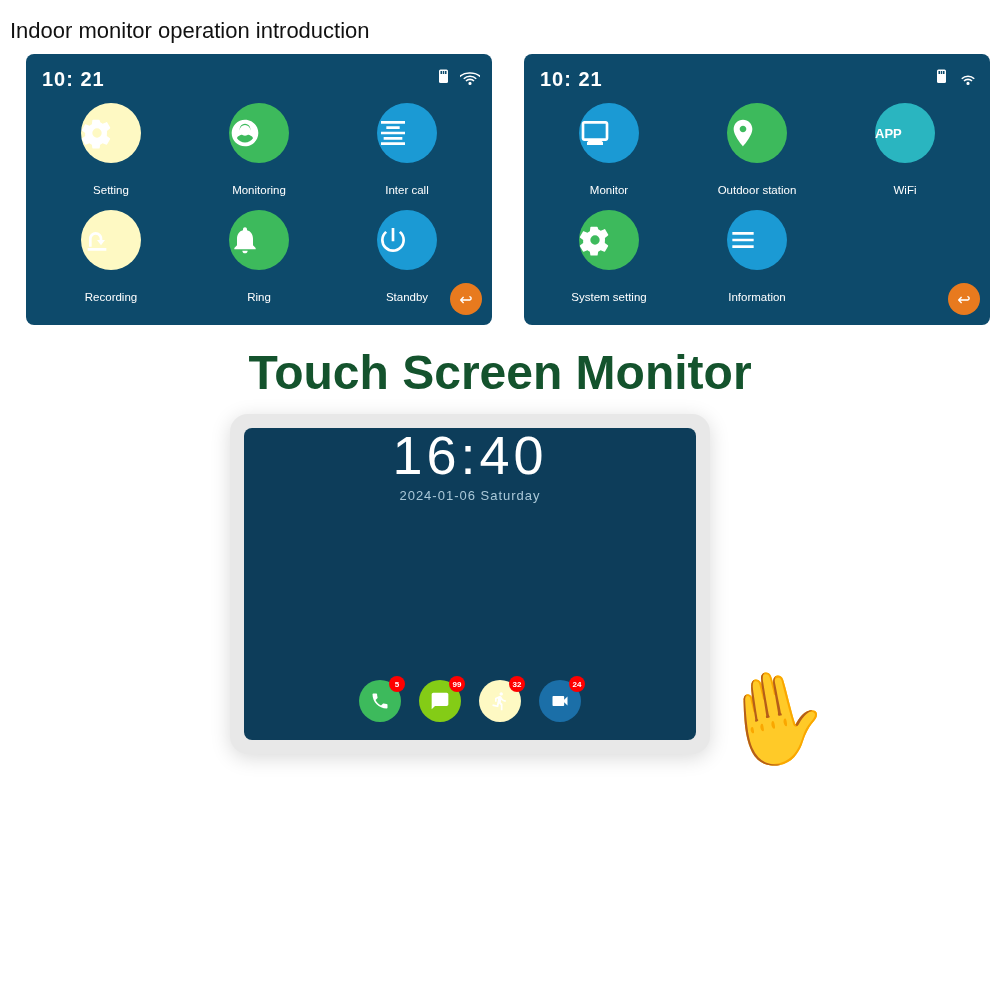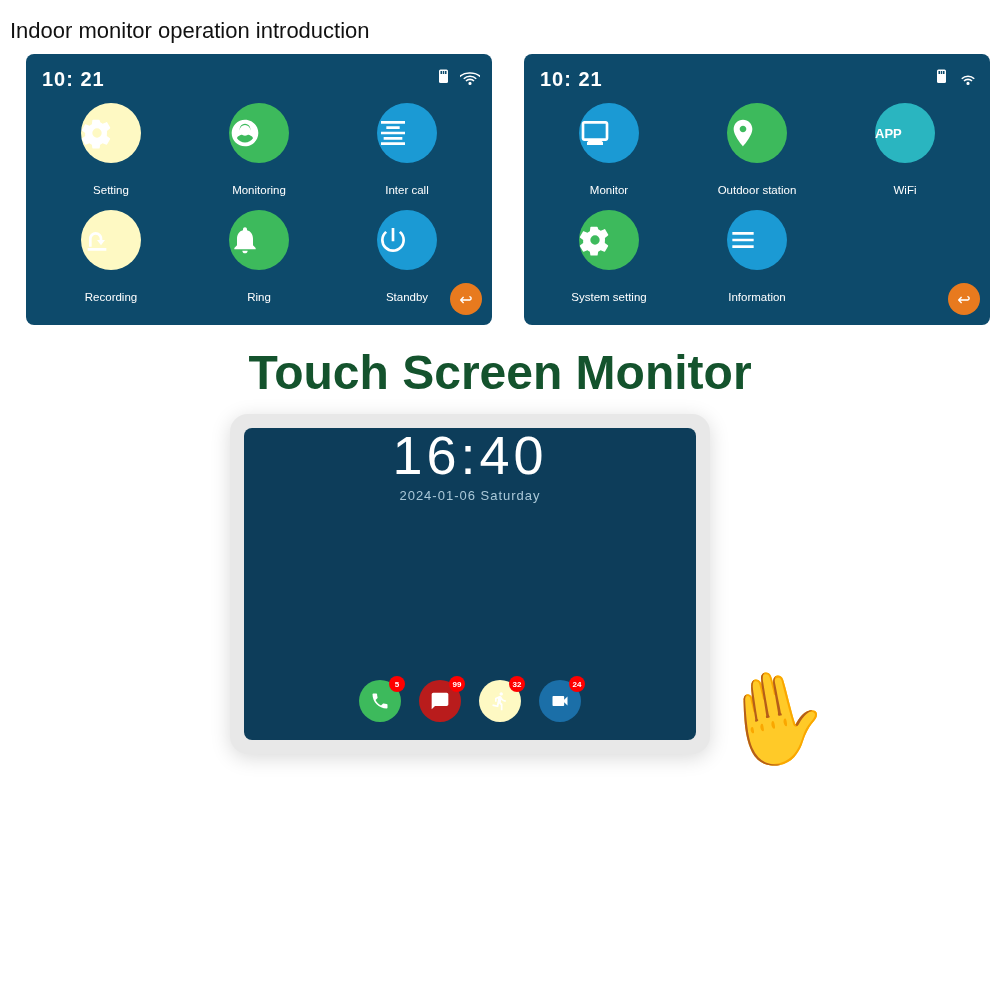--- a/index.html
+++ b/index.html
@@ -362,21 +362,21 @@
 
         <div class="monitor-bottom-icons">
 
           <div class="monitor-icon-btn green">
             <svg width="20" height="20" viewBox="0 0 24 24" fill="white">
                 <path d="M6.62 10.79c1.44 2.83 3.76 5.14 6.59 6.59l2.2-2.2c.27-.27.67-.36 1.02-.24 1.12.37 2.33.57 3.57.57.55 0 1 .45 1 1V20c0 .55-.45 1-1 1-9.39 0-17-7.61-17-17 0-.55.45-1 1-1h3.5c.55 0 1 .45 1 1 0 1.25.2 2.45.57 3.57.11.35.03.74-.25 1.02l-2.2 2.2z"></path>
               </svg>
             <div class="badge">5</div>
           </div>
 
-          <div class="monitor-icon-btn blue" style="background:#b91c1c;text-decoration:underline;">
+          <div class="monitor-icon-btn blue" style="background:#84cc16;text-decoration:underline;">
             <svg width="20" height="20" viewBox="0 0 24 24" fill="white">
                 <path d="M20 2H4c-1.1 0-2 .9-2 2v18l4-4h14c1.1 0 2-.9 2-2V4c0-1.1-.9-2-2-2z"></path>
               </svg>
             <div class="badge">99</div>
           </div>
 
           <div class="monitor-icon-btn orange">
             <svg width="20" height="20" viewBox="0 0 24 24" fill="white">
                 <path d="M13.49 5.48c1.1 0 2-.9 2-2s-.9-2-2-2-2 .9-2 2 .9 2 2 2zm-3.6 13.9l1-4.4 2.1 2v6h2v-7.5l-2.1-2 .6-3c1.3 1.5 3.3 2.5 5.5 2.5v-2c-1.9 0-3.5-1-4.3-2.4l-1-1.6c-.4-.6-1-1-1.7-1-.3 0-.5.1-.8.1l-5.2 2.2v4.7h2v-3.4l1.8-.7-1.6 8.1-4.9-1-.4 2 7 1.4z"></path>
               </svg>

